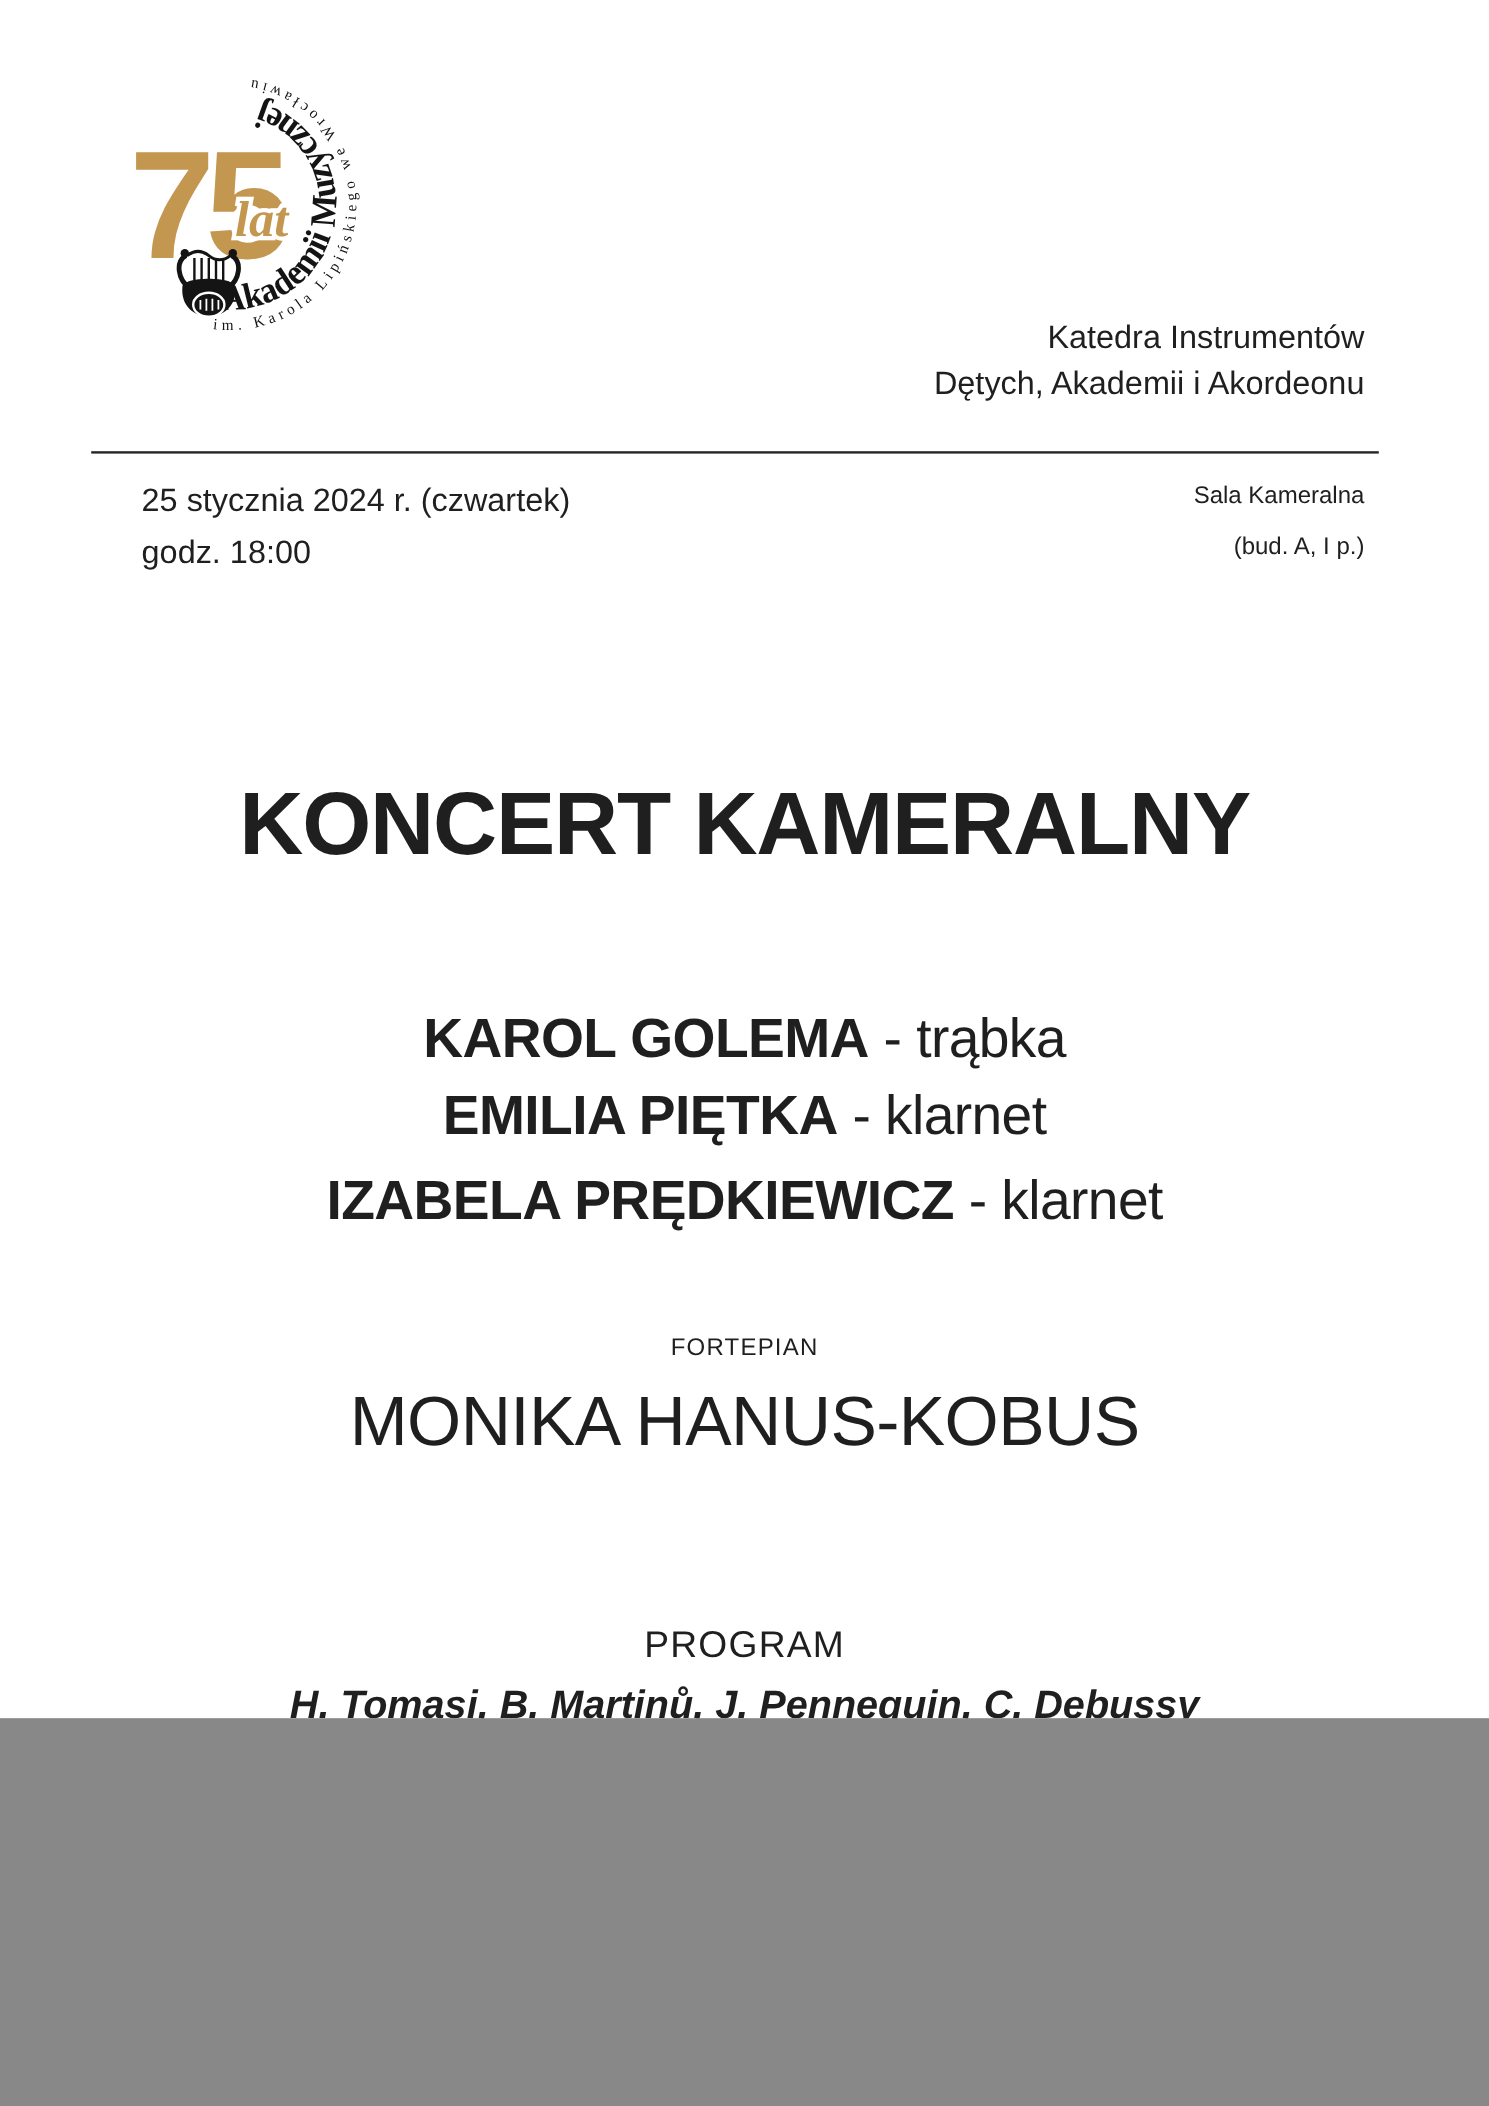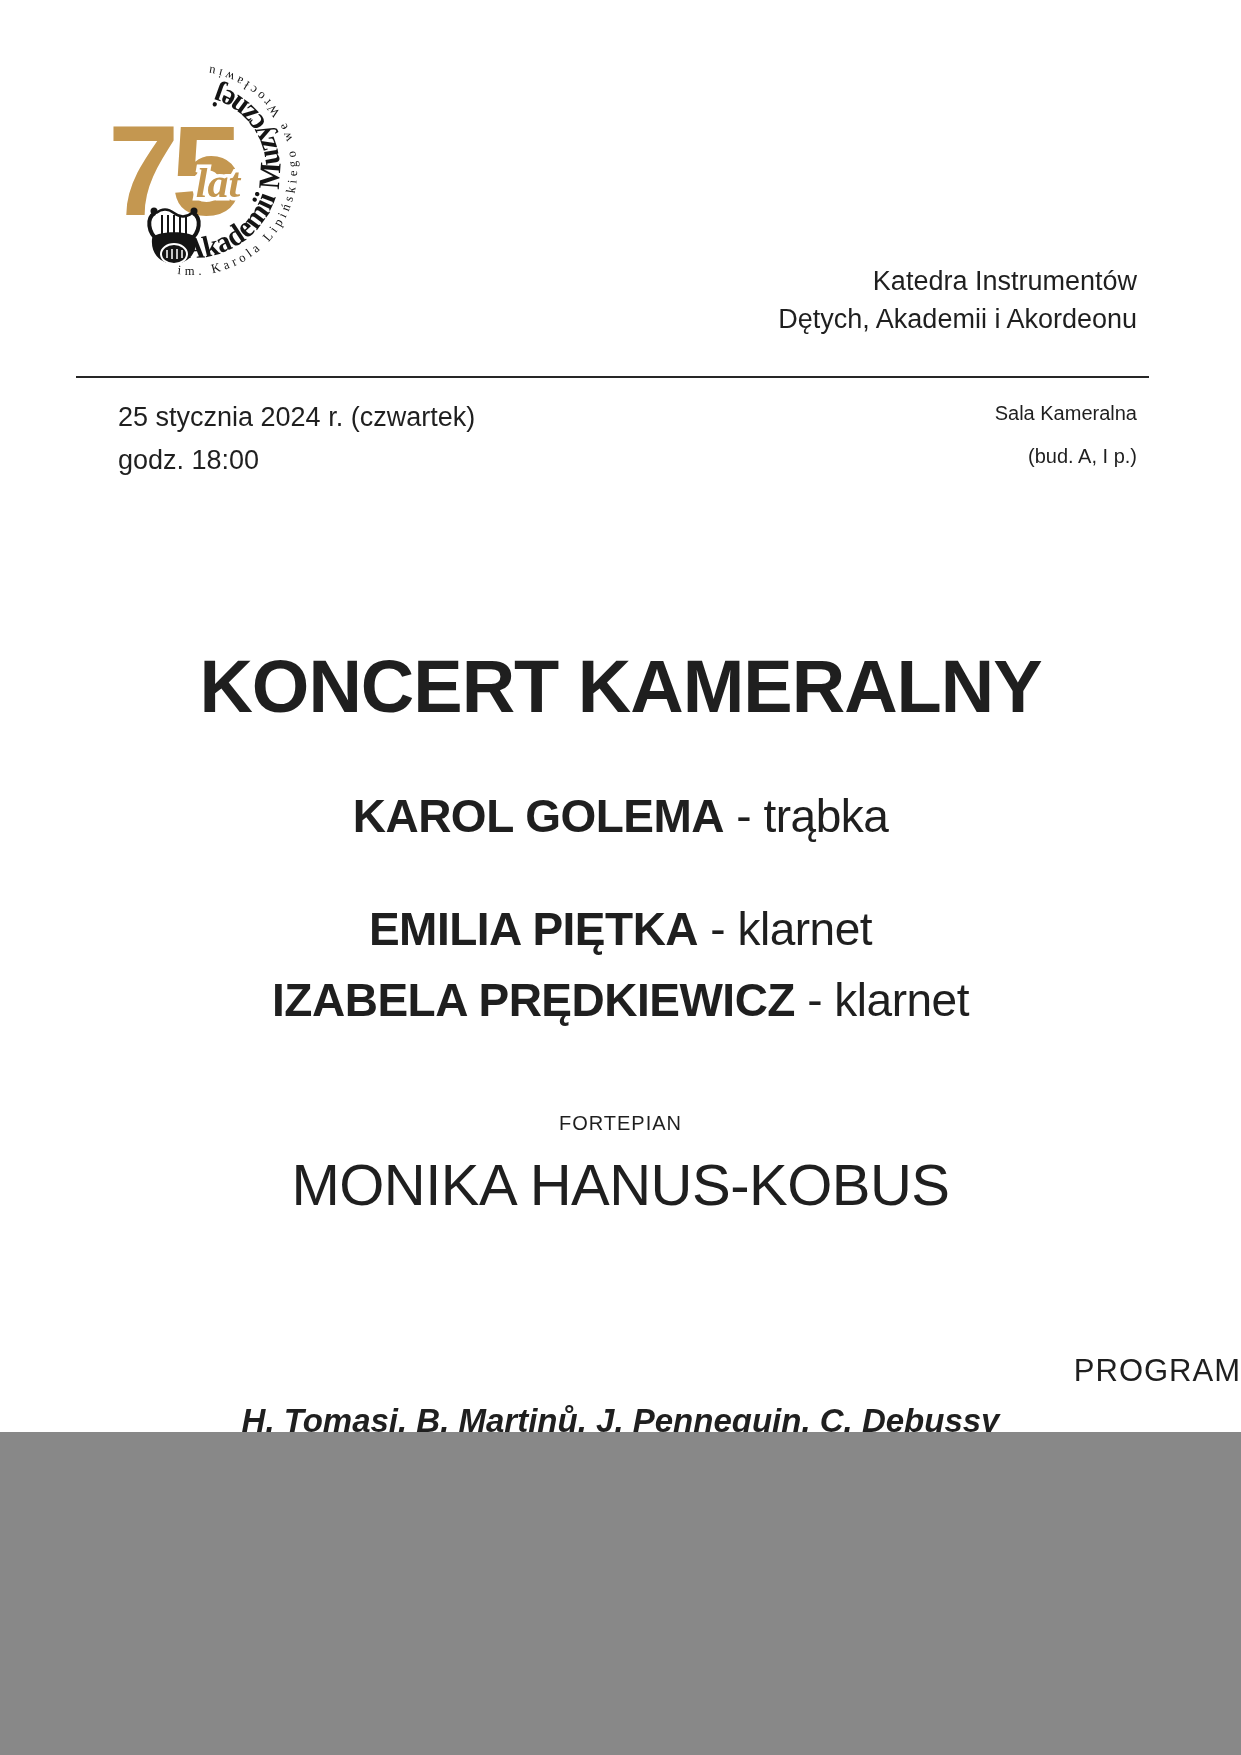--- a/index.html
+++ b/index.html
@@ -18,26 +18,26 @@
   .rule { top:376px; left:76px; width:1073px; height:0; border-top:2px solid #262626; }
 
   .date-block  { top:396px; left:118px;  font-size:27px; line-height:43px; }
   .venue-block { top:392px; right:104px; font-size:20px; line-height:43px; text-align:right; }
 
   .title { top:644px; margin:0; font-size:74px; font-weight:bold; letter-spacing:-1px; }
 
   .performer { font-size:46px; letter-spacing:-0.5px; }
   .performer .name { font-weight:bold; }
   .performer .sep, .performer .instr { font-weight:normal; }
-  .p0 { top:789px; } .p1 { top:902px; } .p2 { top:973px; }
+  .p0 { top:838px; } .p1 { top:902px; } .p2 { top:973px; }
 
   .role     { top:1112px; font-size:20px; letter-spacing:1px; }
   .pianist  { top:1151px; font-size:58px; font-weight:normal; letter-spacing:-0.5px;text-align:center; }
 
-  .program-heading { top:1353px; font-size:31px; letter-spacing:1px;text-align:right; }
+  .program-heading { top:1353px; font-size:31px; letter-spacing:1px; }
   .composers       { top:1402px; font-size:33px; font-weight:bold;font-style:italic; }
 
   .admission { top:1548px; font-size:34px; }
 
   .arc-primary   { font-family:"Liberation Serif", serif; font-weight:bold; font-size:30px; fill:#141414; }
   .arc-secondary { font-family:"Liberation Serif", serif; font-size:13px; letter-spacing:4px; fill:#141414; }
   .logo-75  { font-family:"Liberation Sans", sans-serif; font-weight:bold; font-size:128px; letter-spacing:-8px; }
   .logo-lat { font-family:"Liberation Serif", serif; font-style:italic; font-weight:bold; font-size:42px; }
 </style>
 </head>

